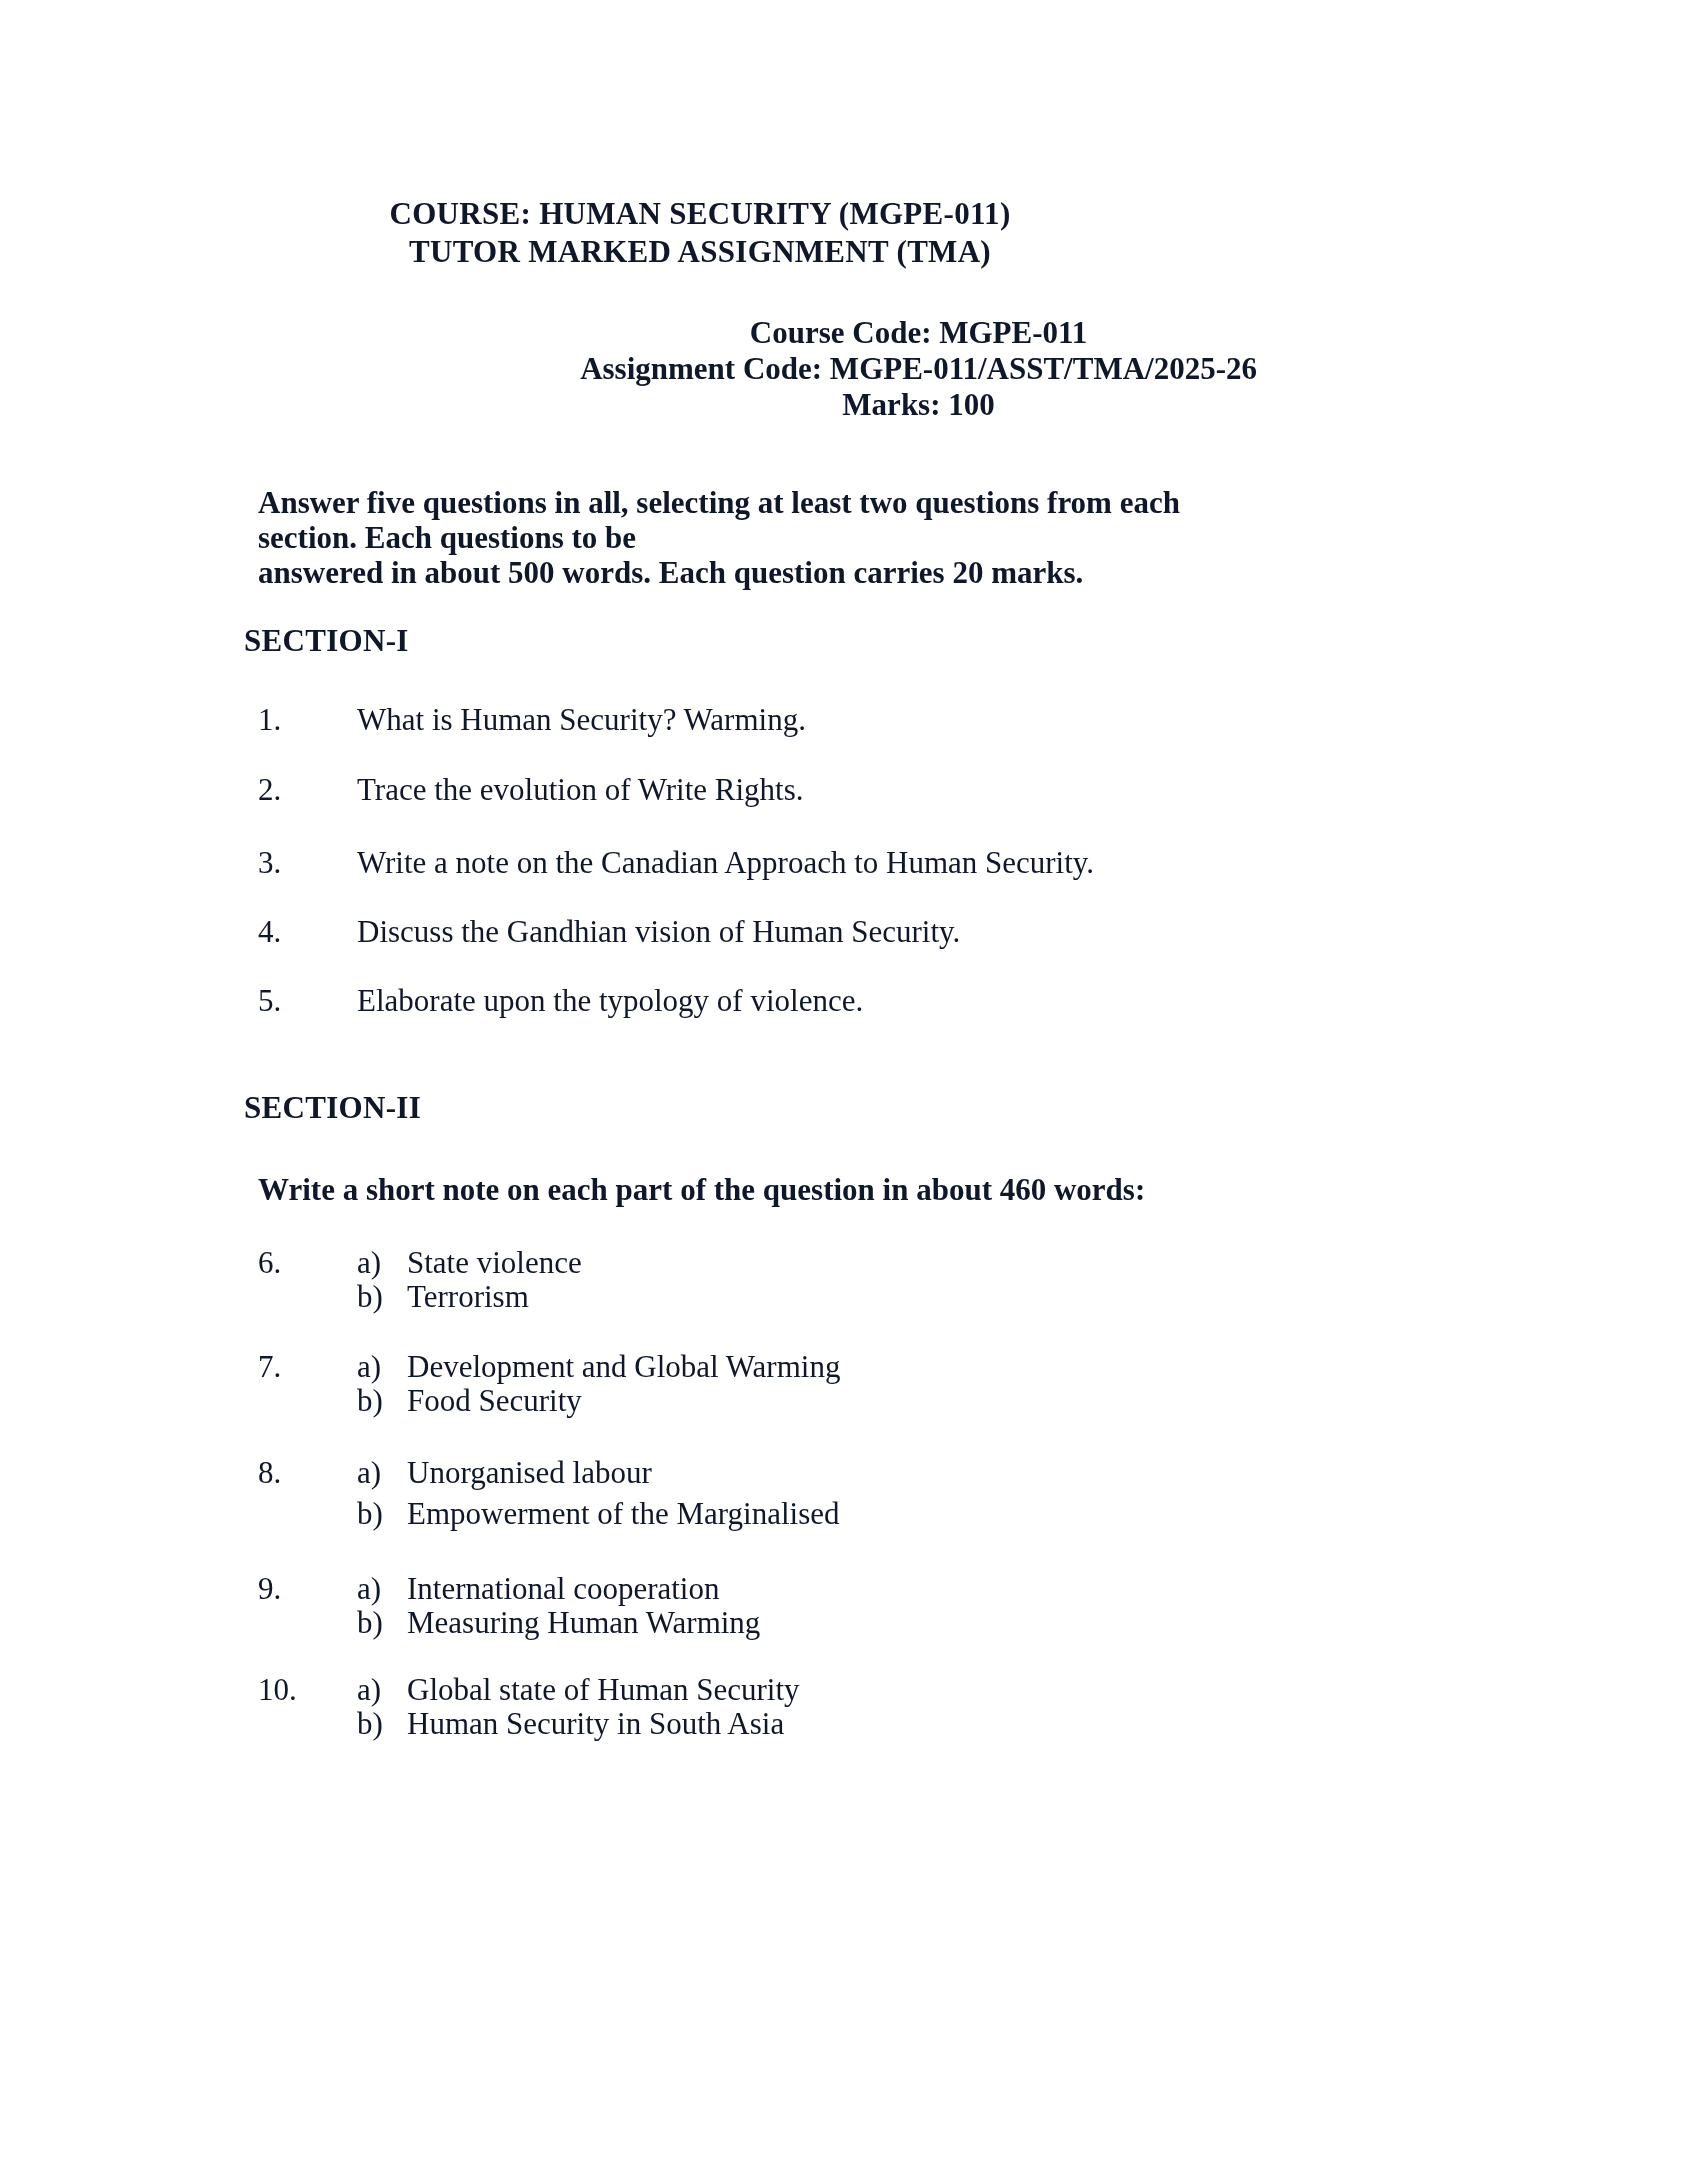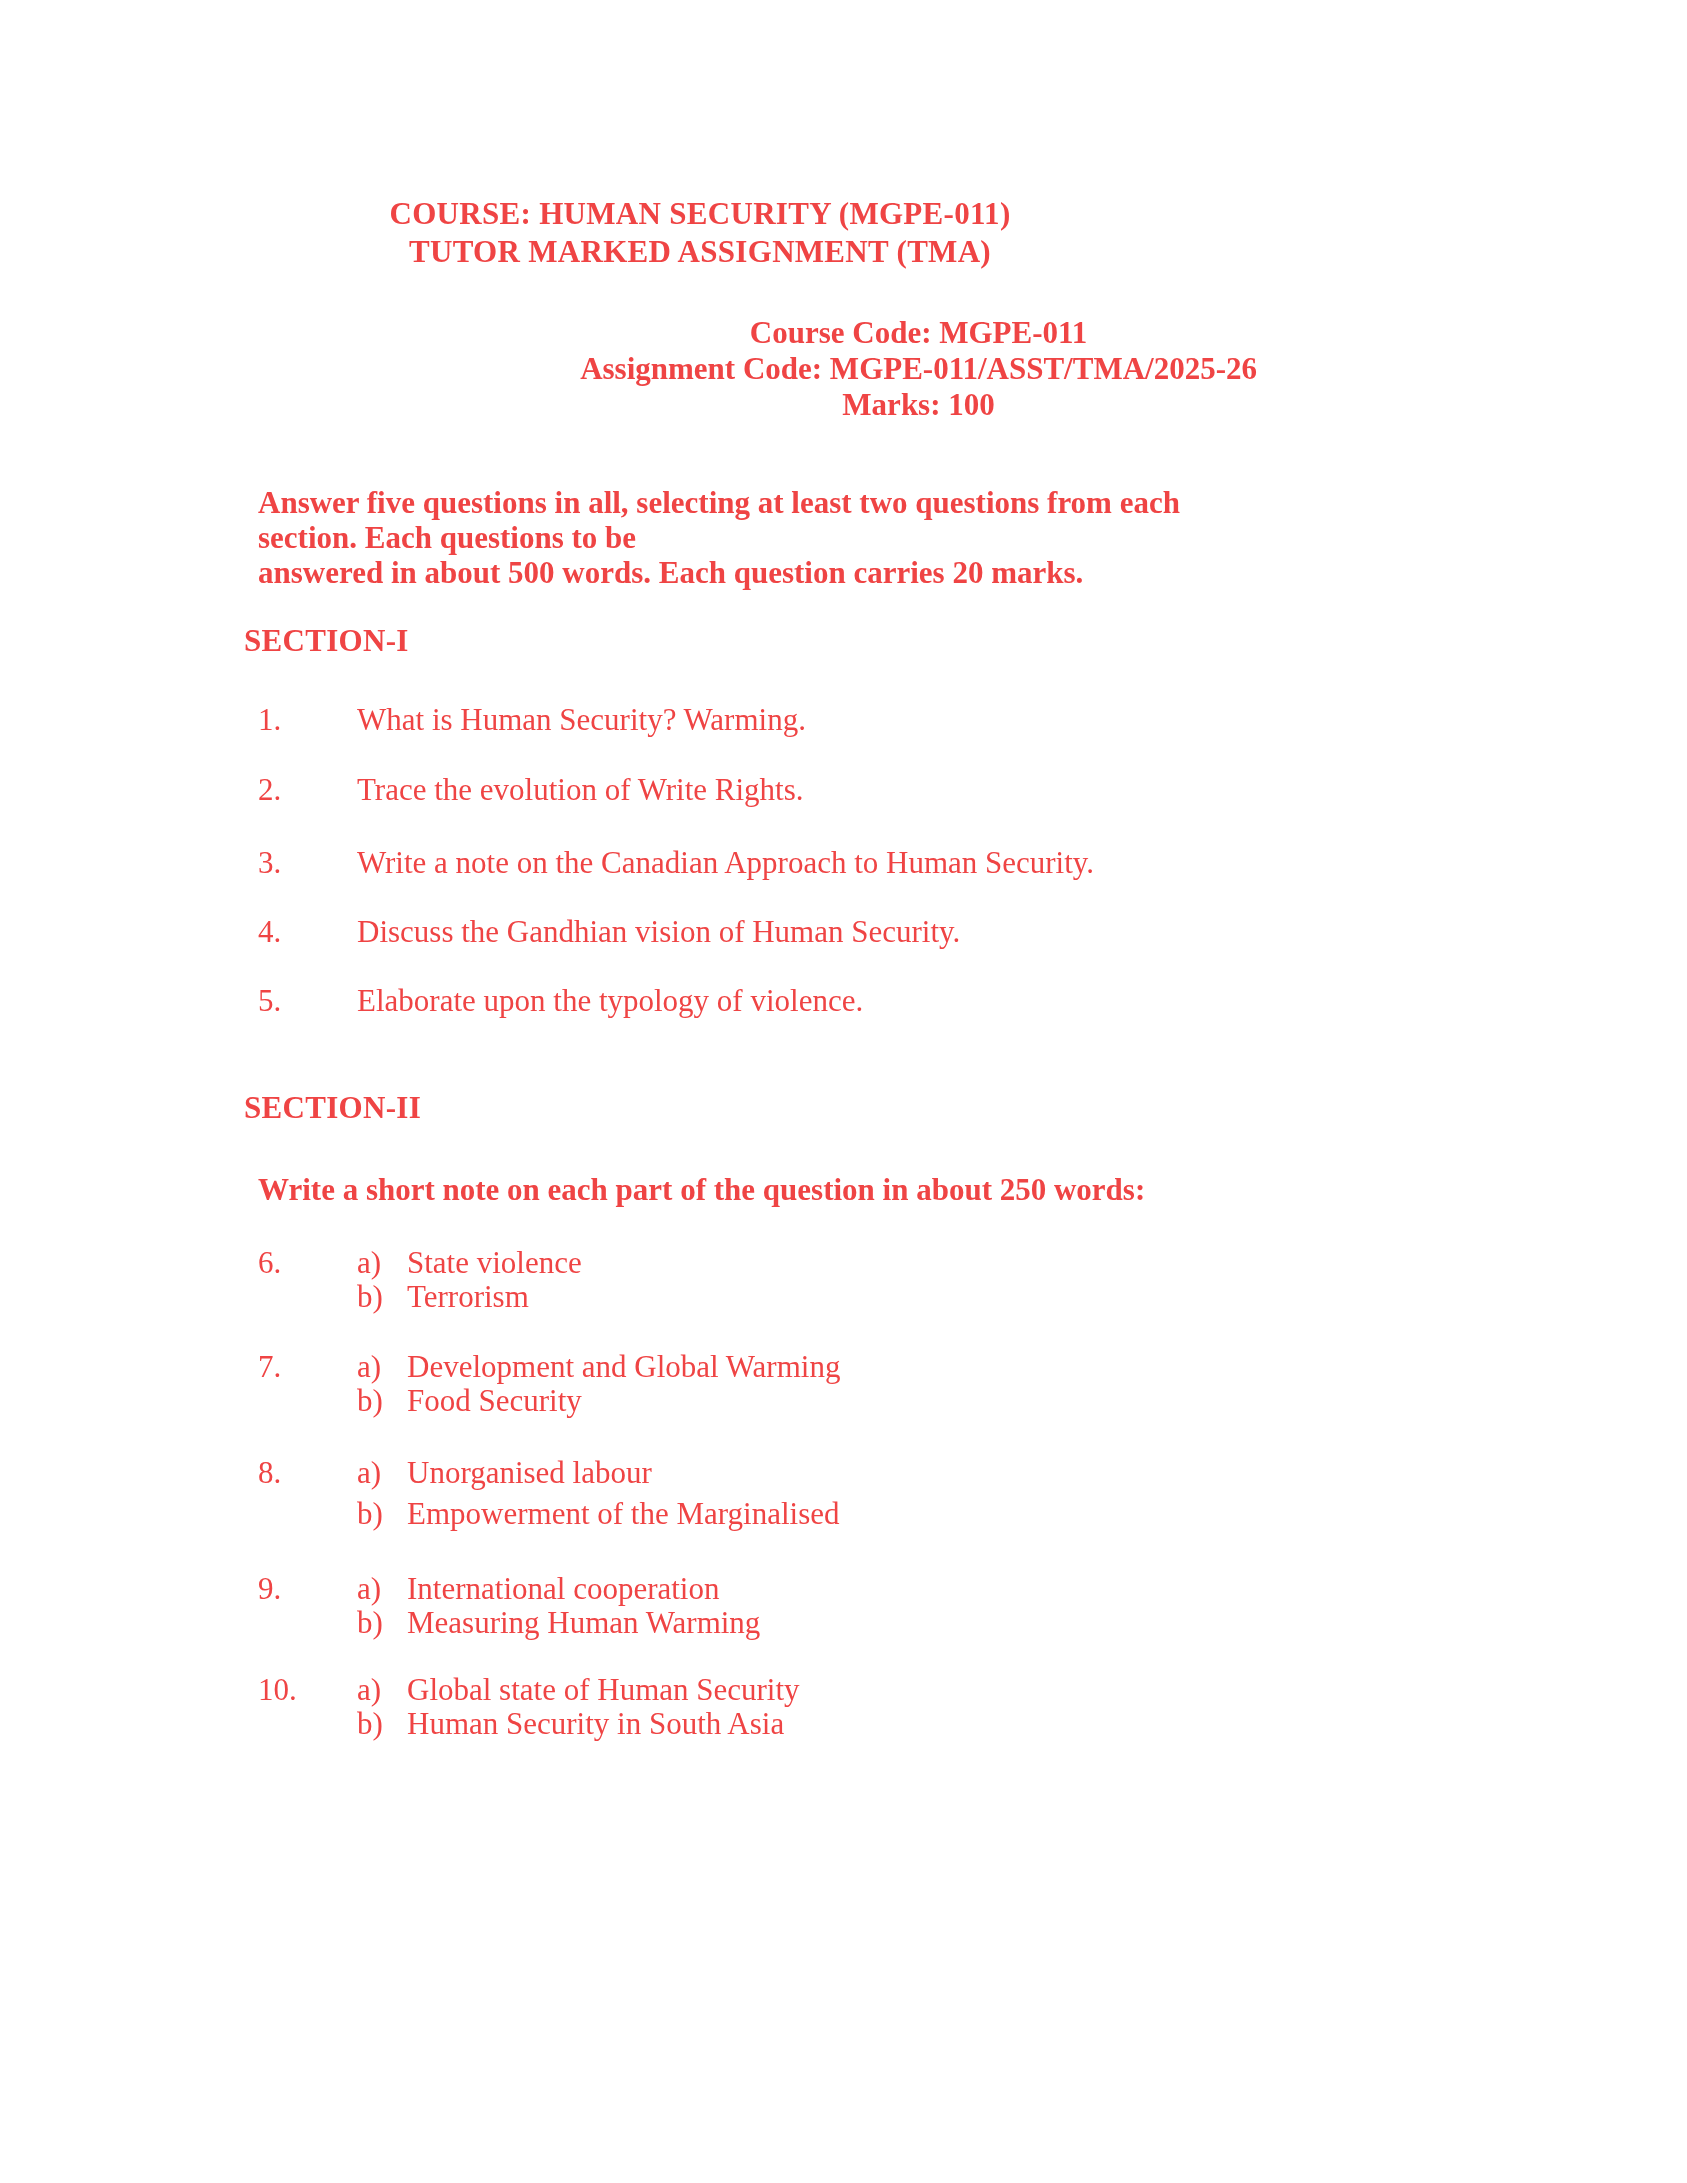--- a/index.html
+++ b/index.html
@@ -7,21 +7,21 @@
     padding: 0;
     background: #ffffff;
   }
   .page {
     position: relative;
     width: 1383px;
     height: 2183px;
     background: #ffffff;
     font-family: "Liberation Serif", serif;
     font-size: 31px;
-    color: #ef4444;
+    color: #0f172a;
     overflow: hidden;
   }
   .abs { position: absolute; }
 
   .doc-title {
     top: 195px;
     left: 17px;
     right: 0;
     text-align: center;
     font-weight: bold;
@@ -141,21 +141,21 @@
     <div class="q-text">Discuss the Gandhian vision of Human Security.</div>
   </div>
 
   <div class="abs question q5">
     <div class="q-num">5.</div>
     <div class="q-text">Elaborate upon the typology of violence.</div>
   </div>
 
   <div class="abs section-heading section2-heading">SECTION-II</div>
 
-  <div class="abs section2-instruction">Write a short note on each part of the question in about 250 words:</div>
+  <div class="abs section2-instruction">Write a short note on each part of the question in about 460 words:</div>
 
   <div class="abs question q6">
     <div class="q-num">6.</div>
     <div class="q-parts">
       <div class="q-part q-part-a">
         <span class="part-label">a)</span>
         <span class="part-text">State violence</span>
       </div>
       <div class="q-part q-part-b">
         <span class="part-label">b)</span>

